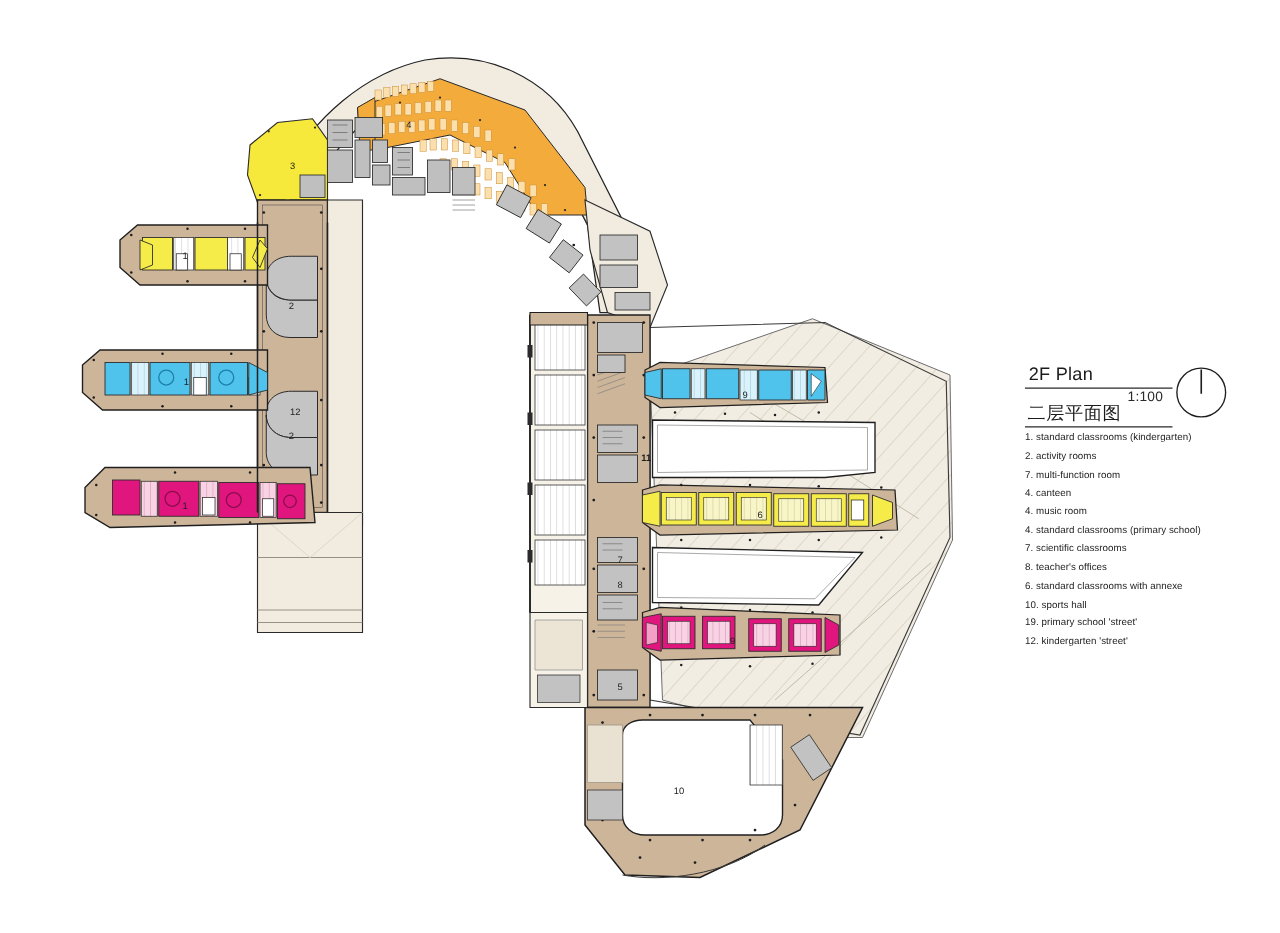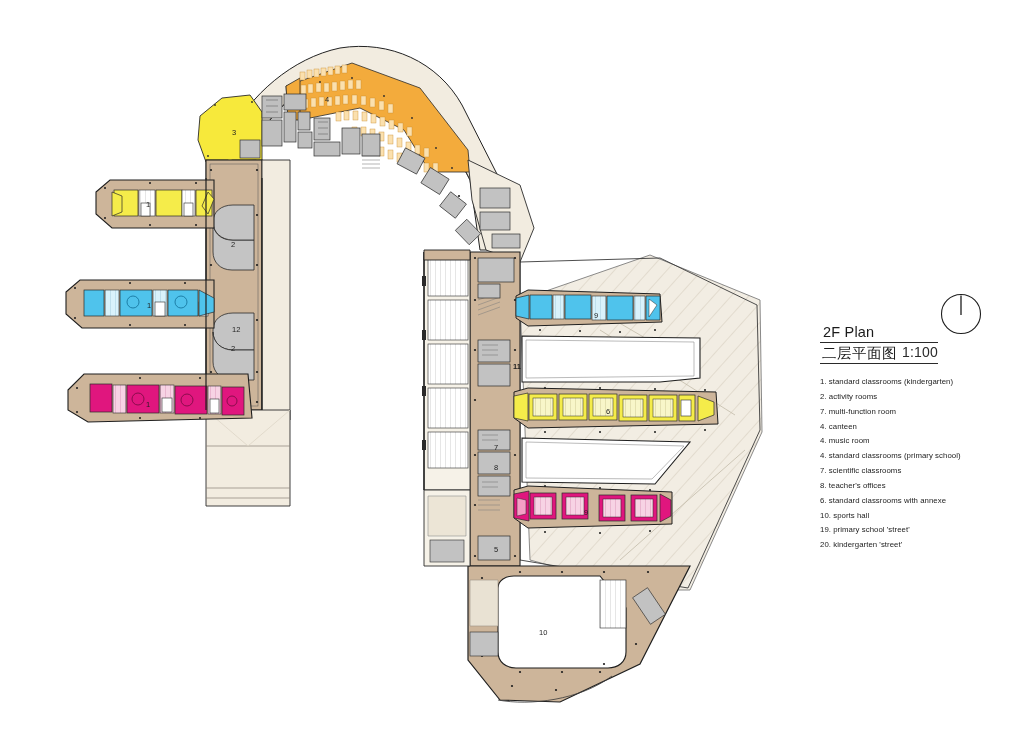--- a/index.html
+++ b/index.html
@@ -13,34 +13,33 @@
   .sheet{position:absolute;left:0;top:0;width:1024px;height:746px;background:#fff;}
 
   
   .plan-svg{position:absolute;left:0;top:0;width:1024px;height:746px;}
 
   
   .legend{
     position:absolute;
     left:820px;top:292px;
     width:190px;
-    margin-top:32px;
   }
   .legend-title-wrap{position:relative;width:120px;}
   .legend-title-en{
     font-size:14.5px;color:#1b1b1b;letter-spacing:.2px;
     line-height:17px;padding-left:3px;
   }
   .legend-rule{height:1px;background:#2a2a2a;width:118px;margin:1px 0 1px 0;}
   .legend-title-cn-row{display:flex;align-items:flex-end;gap:5px;padding-left:2px;}
   .legend-title-cn{
     font-size:14.5px;color:#1b1b1b;line-height:17px;letter-spacing:.5px;
     font-family:Liberation Sans, sans-serif;
   }
-  .legend-scale{font-size:14px;color:#2a2a2a;padding-bottom:2px;letter-spacing:.2px;}
+  .legend-scale{font-size:11px;color:#2a2a2a;padding-bottom:16px;letter-spacing:.2px;}
   .legend-rule2{height:1px;background:#2a2a2a;width:118px;margin-top:1px;}
 
   .north{
     position:absolute;left:940px;top:293px;width:42px;height:42px;
   }
 
   .legend-list{
     position:absolute;left:0px;top:54px;width:200px;
   }
   .legend-item{
@@ -604,21 +603,21 @@
         <div class="legend-item">2. activity rooms</div>
         <div class="legend-item">7.  multi-function room</div>
         <div class="legend-item">4. canteen</div>
         <div class="legend-item">4. music room</div>
         <div class="legend-item">4. standard classrooms (primary school)</div>
         <div class="legend-item">7. scientific classrooms</div>
         <div class="legend-item">8. teacher's offices</div>
         <div class="legend-item">6. standard classrooms with annexe</div>
         <div class="legend-item">10. sports hall</div>
         <div class="legend-item">19. primary school 'street'</div>
-        <div class="legend-item">20. kindergarten 'street'</div>
+        <div class="legend-item">12. kindergarten 'street'</div>
       </div>
   </div>
 
   <svg class="north" viewBox="0 0 42 42">
     <circle cx="21" cy="21" r="19.5" fill="none" stroke="#1e1e1e" stroke-width="1.1"></circle>
     <line x1="21" y1="2.5" x2="21" y2="22" stroke="#1e1e1e" stroke-width="1.3"></line>
   </svg>
 
 </div>
 

